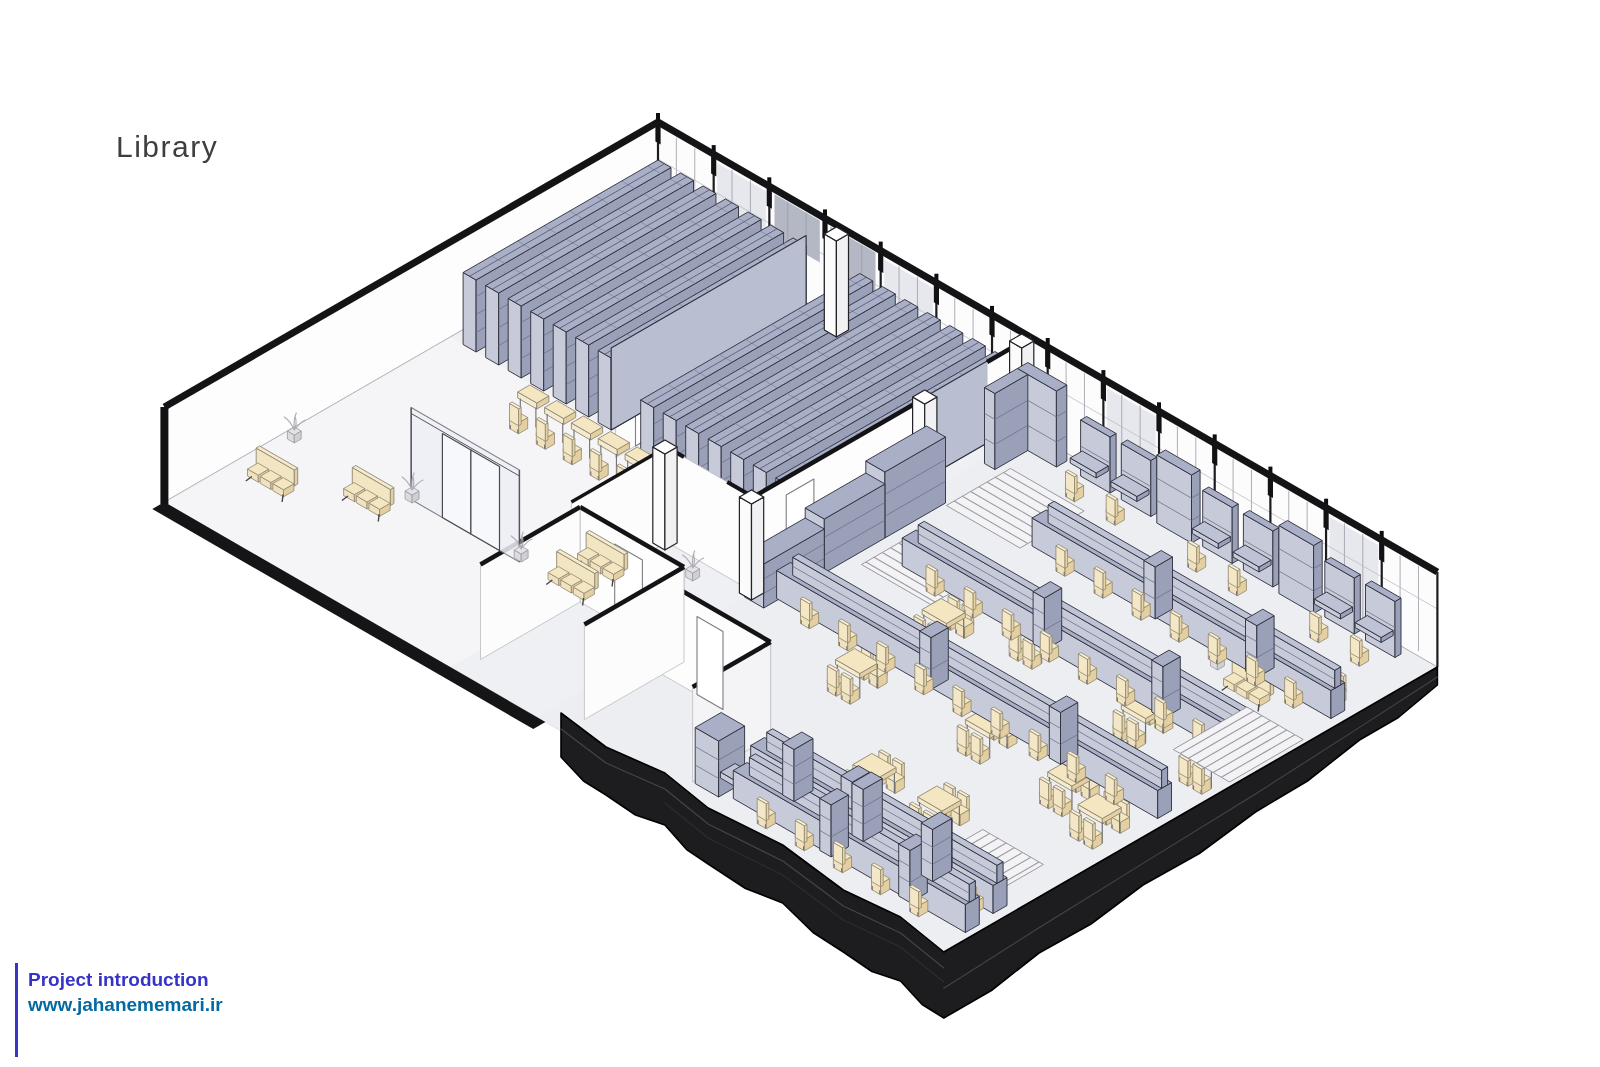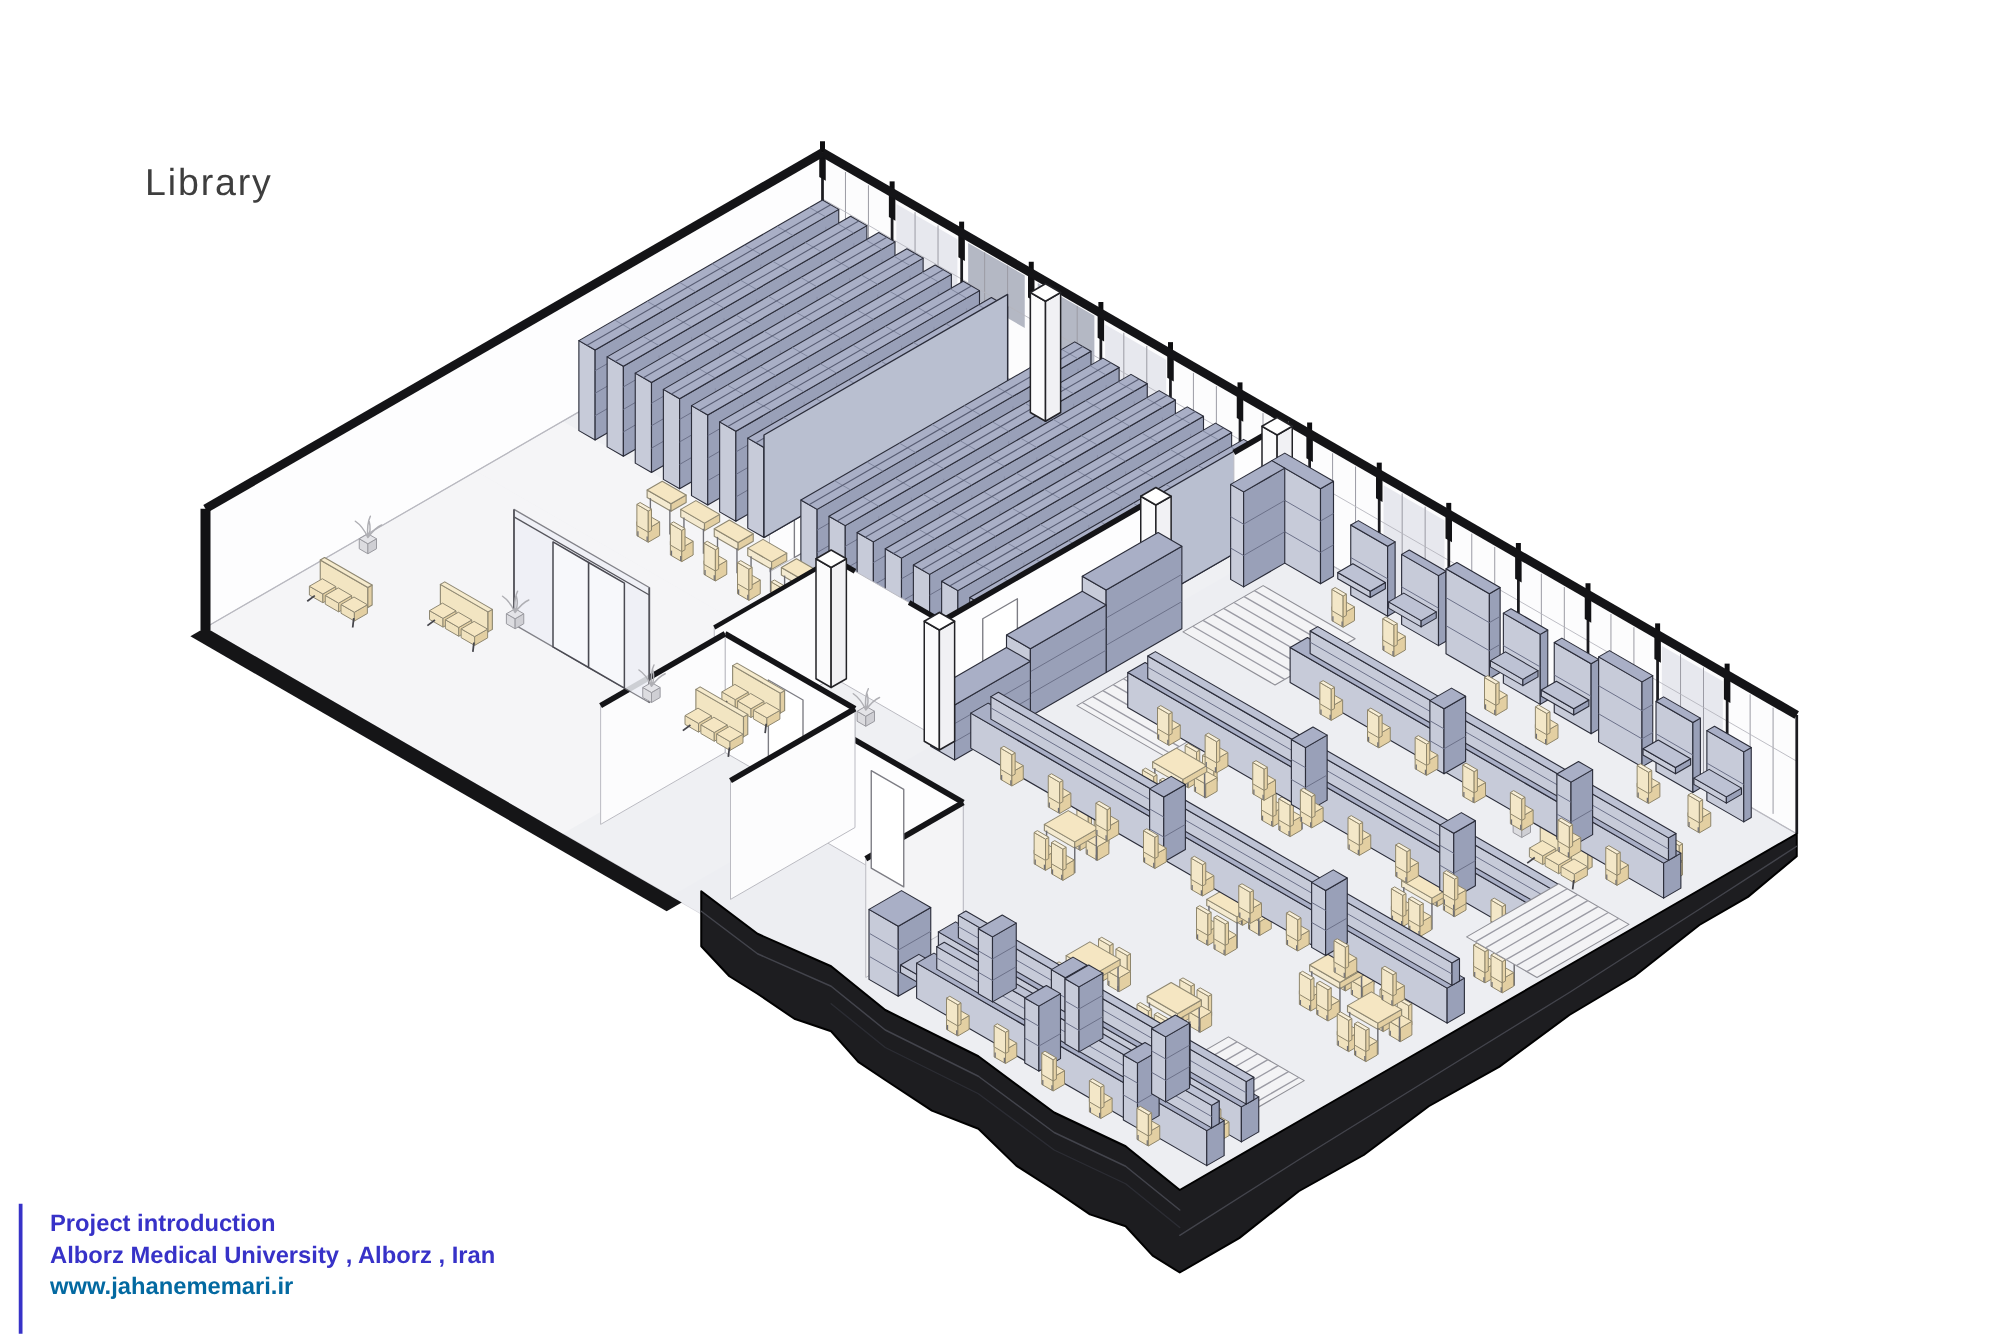--- a/index.html
+++ b/index.html
@@ -3,21 +3,21 @@
 <meta charset="utf-8">
 <style>
   html,body{margin:0;padding:0;background:#ffffff;}
   body{width:1600px;height:1067px;position:relative;overflow:hidden;
        font-family:"Liberation Sans","DejaVu Sans",sans-serif;}
   .stage{position:absolute;left:0;top:0;width:1344px;height:1067px;}
   .title{position:absolute;left:116px;top:130px;font-size:30px;letter-spacing:1.5px;
          color:#3e3e3e;font-weight:400;}
   .footer{position:absolute;left:15px;top:963px;border-left:3.5px solid #3732c8;
           padding:4px 0 40px 10px;}
-  .footer div{font-size:19px;line-height:25px;color:#3732c8;font-weight:700;margin-left:12px;}
+  .footer div{font-size:19px;line-height:25px;color:#3732c8;font-weight:700;}
   svg{display:block;}
 </style>
 </head>
 <body>
 
 <div class="stage">
   <svg id="iso" width="1600" height="1067" viewBox="0 0 1600 1067">
       <g>
         <path d="M658.0 217.0L1437.4 667.0L943.8 952.0L164.4 502.0Z" fill="#eff0f3" stroke="#d8d8de" stroke-width="1" stroke-linejoin="round"></path>
         <path d="M380.9 377.0L666.7 542.0L450.2 667.0L164.4 502.0Z" fill="#f5f5f7" stroke="none" stroke-width="1" stroke-linejoin="round"></path>
@@ -1989,16 +1989,15 @@
       <g>
         <path d="M561.0 713.0L606.0 747.0L664.9 773.0L708.2 808.0L782.7 845.0L843.3 890.0L900.5 917.0L943.8 952.0L1039.0 897.0L1143.0 837.0L1255.5 772.0L1359.5 712.0L1437.4 667.0L1437.4 685.0L1398.4 717.5L1359.5 740.0L1307.5 781.0L1255.5 812.0L1199.3 853.5L1143.0 885.0L1091.0 924.0L1039.0 953.0L991.4 990.5L943.8 1018.0L922.1 1004.5L900.5 981.0L871.9 971.5L843.3 952.0L813.0 932.5L782.7 903.0L745.5 888.5L708.2 864.0L686.6 849.5L664.9 825.0L635.5 815.0L606.0 795.0L583.5 781.0L561.0 757.0Z" fill="#1d1d20" stroke="#000000" stroke-width="1.6" stroke-linejoin="round" stroke-linecap="round"></path>
         <path d="M561.0 729.0L606.0 763.0L664.9 789.0L708.2 824.0L782.7 861.0L843.3 906.0L900.5 933.0L943.8 968.0" fill="none" stroke="#43444c" stroke-width="1.2" stroke-linejoin="round" stroke-linecap="round"></path>
         <path d="M664.9 803.0L708.2 838.0L782.7 875.0L843.3 920.0L900.5 947.0L943.8 982.0" fill="none" stroke="#2c2d34" stroke-width="1.1" stroke-linejoin="round" stroke-linecap="round"></path>
         <path d="M943.8 988.3L1039.0 927.8L1143.0 863.4L1255.5 794.0L1359.5 727.4L1437.4 677.0" fill="none" stroke="#43444c" stroke-width="1.1" stroke-linejoin="round" stroke-linecap="round"></path>
       </g>
     </svg>
   <div class="title" style="color: rgb(62, 62, 62);">Library</div>
   <div class="footer" style="border-left-color: rgb(55, 50, 200);">
     <div style="color: rgb(55, 50, 200);">Project introduction</div>
-    <div style="color: rgb(55, 50, 200);">Alborz Medical University , Alborz , Iran</div>
     <div style="color: #0369a1;">www.jahanememari.ir</div>
   </div>
 </div>
 
 </body></html>

